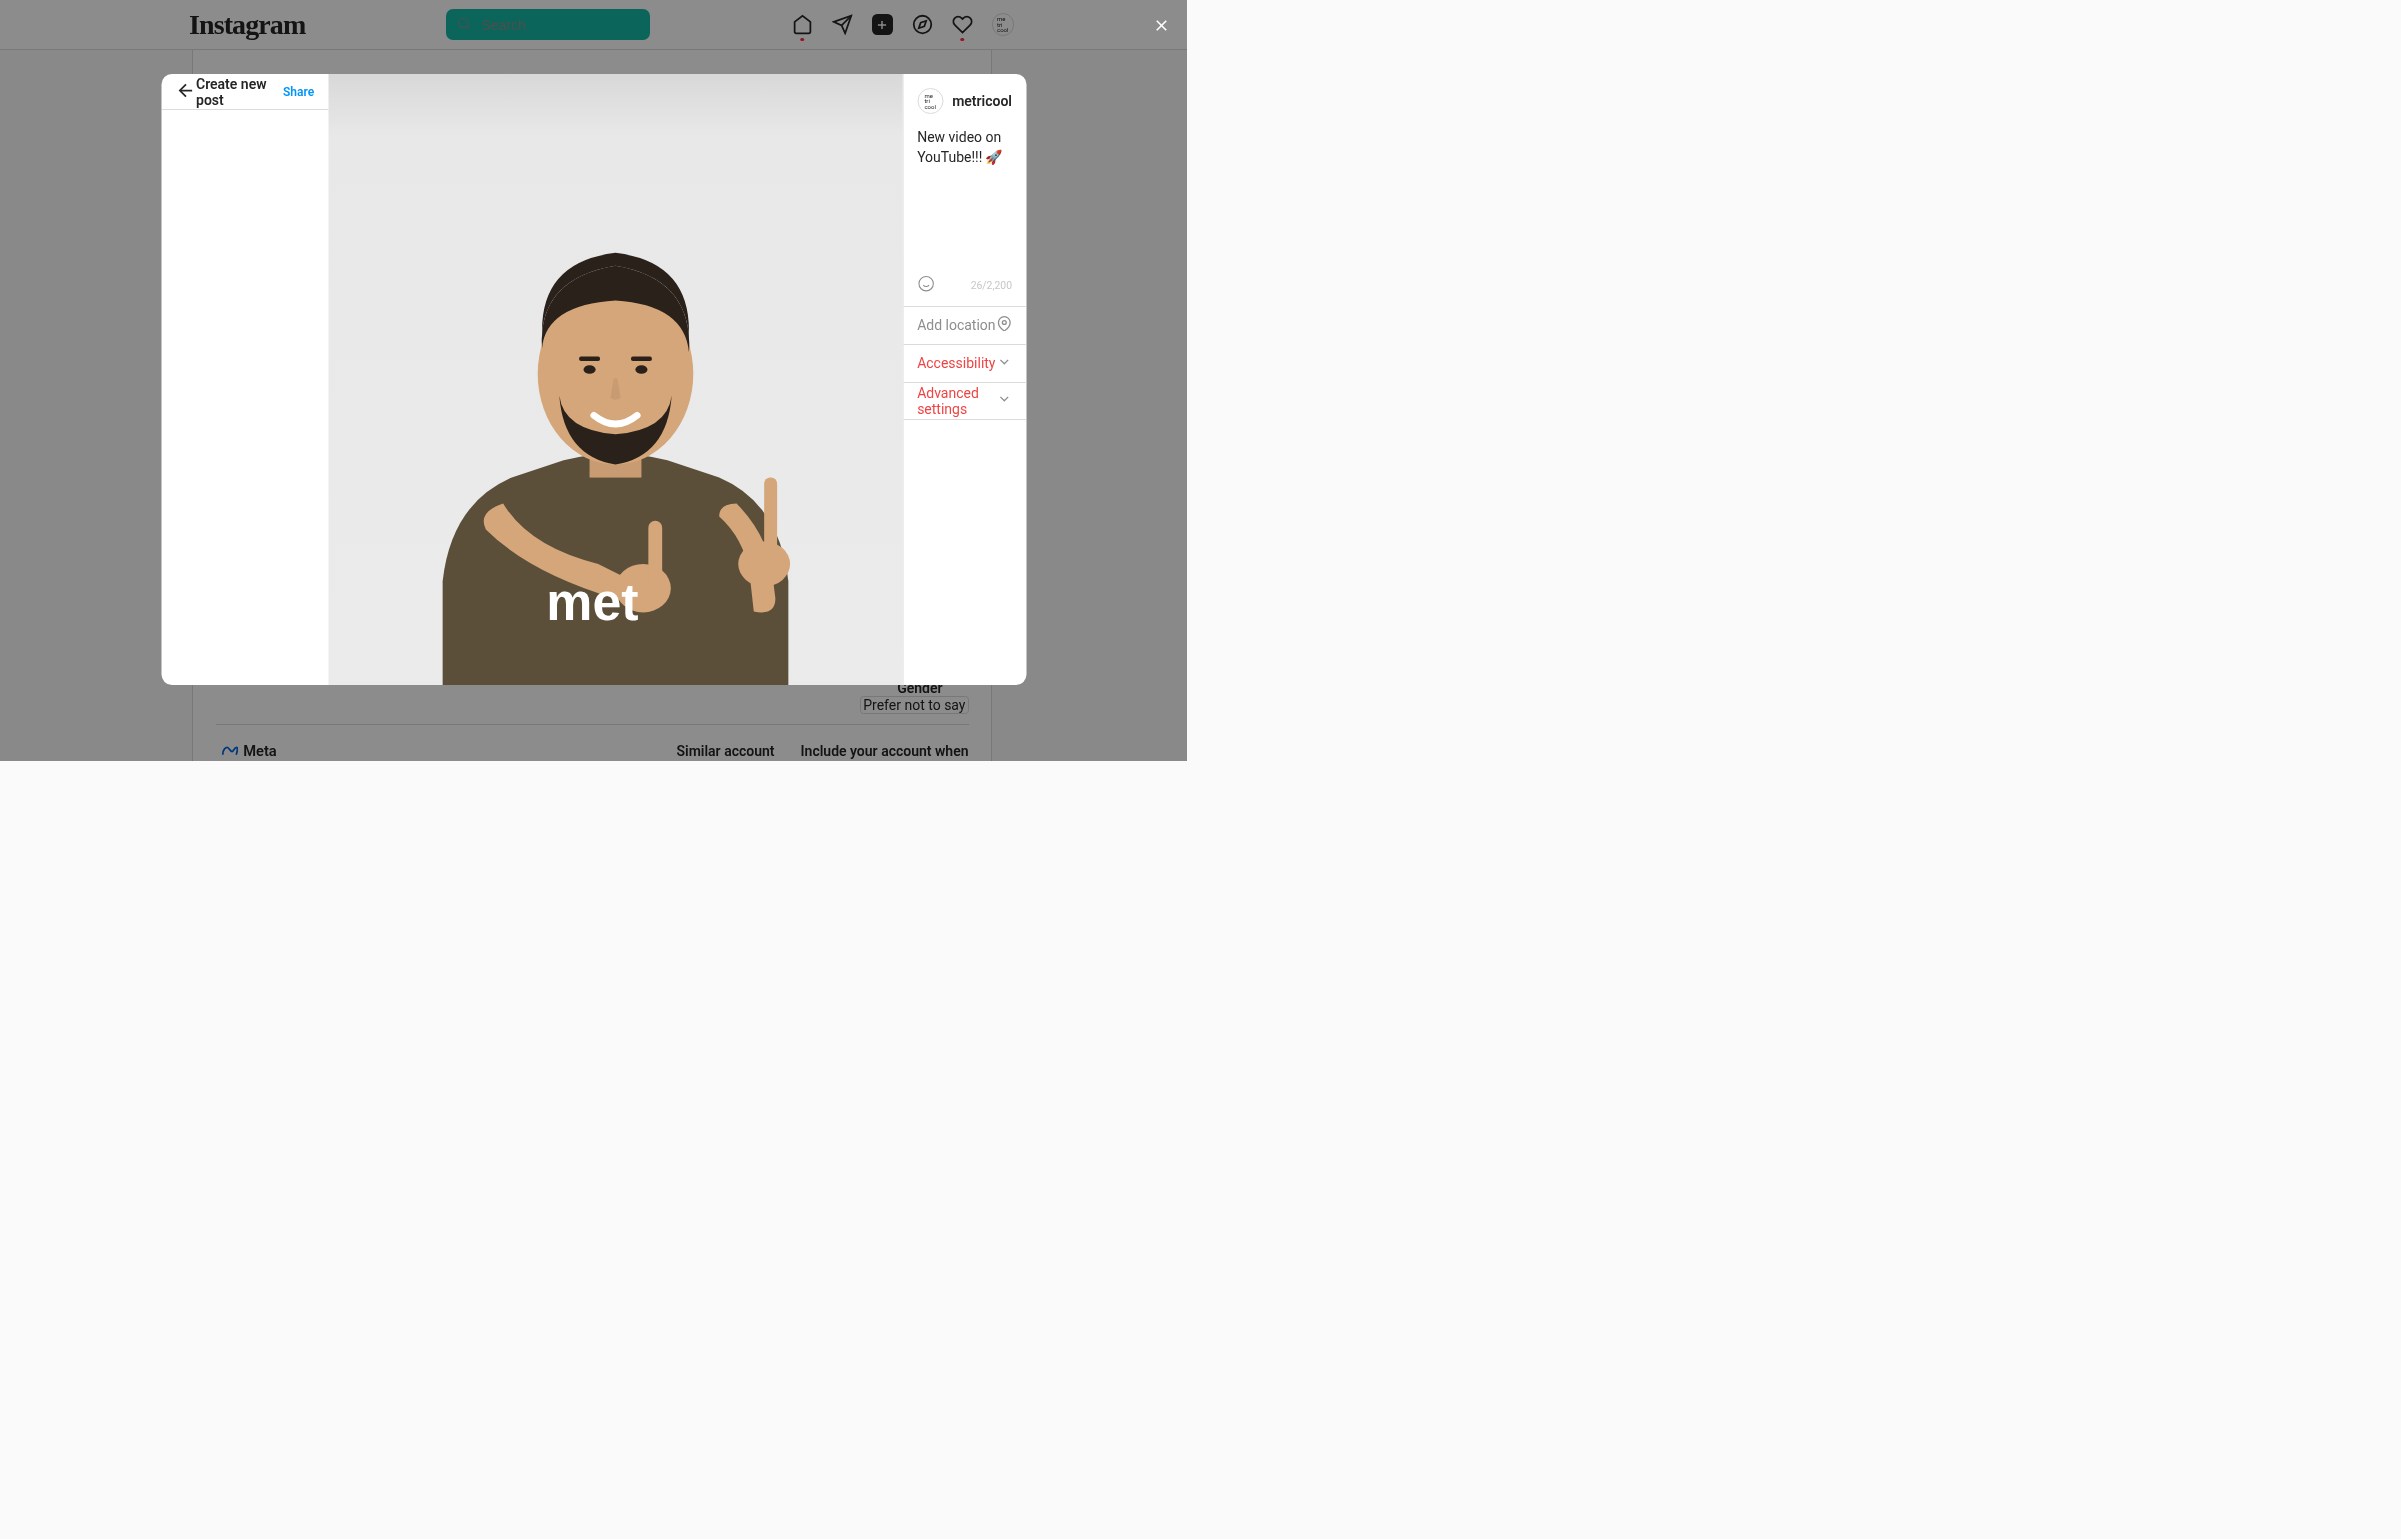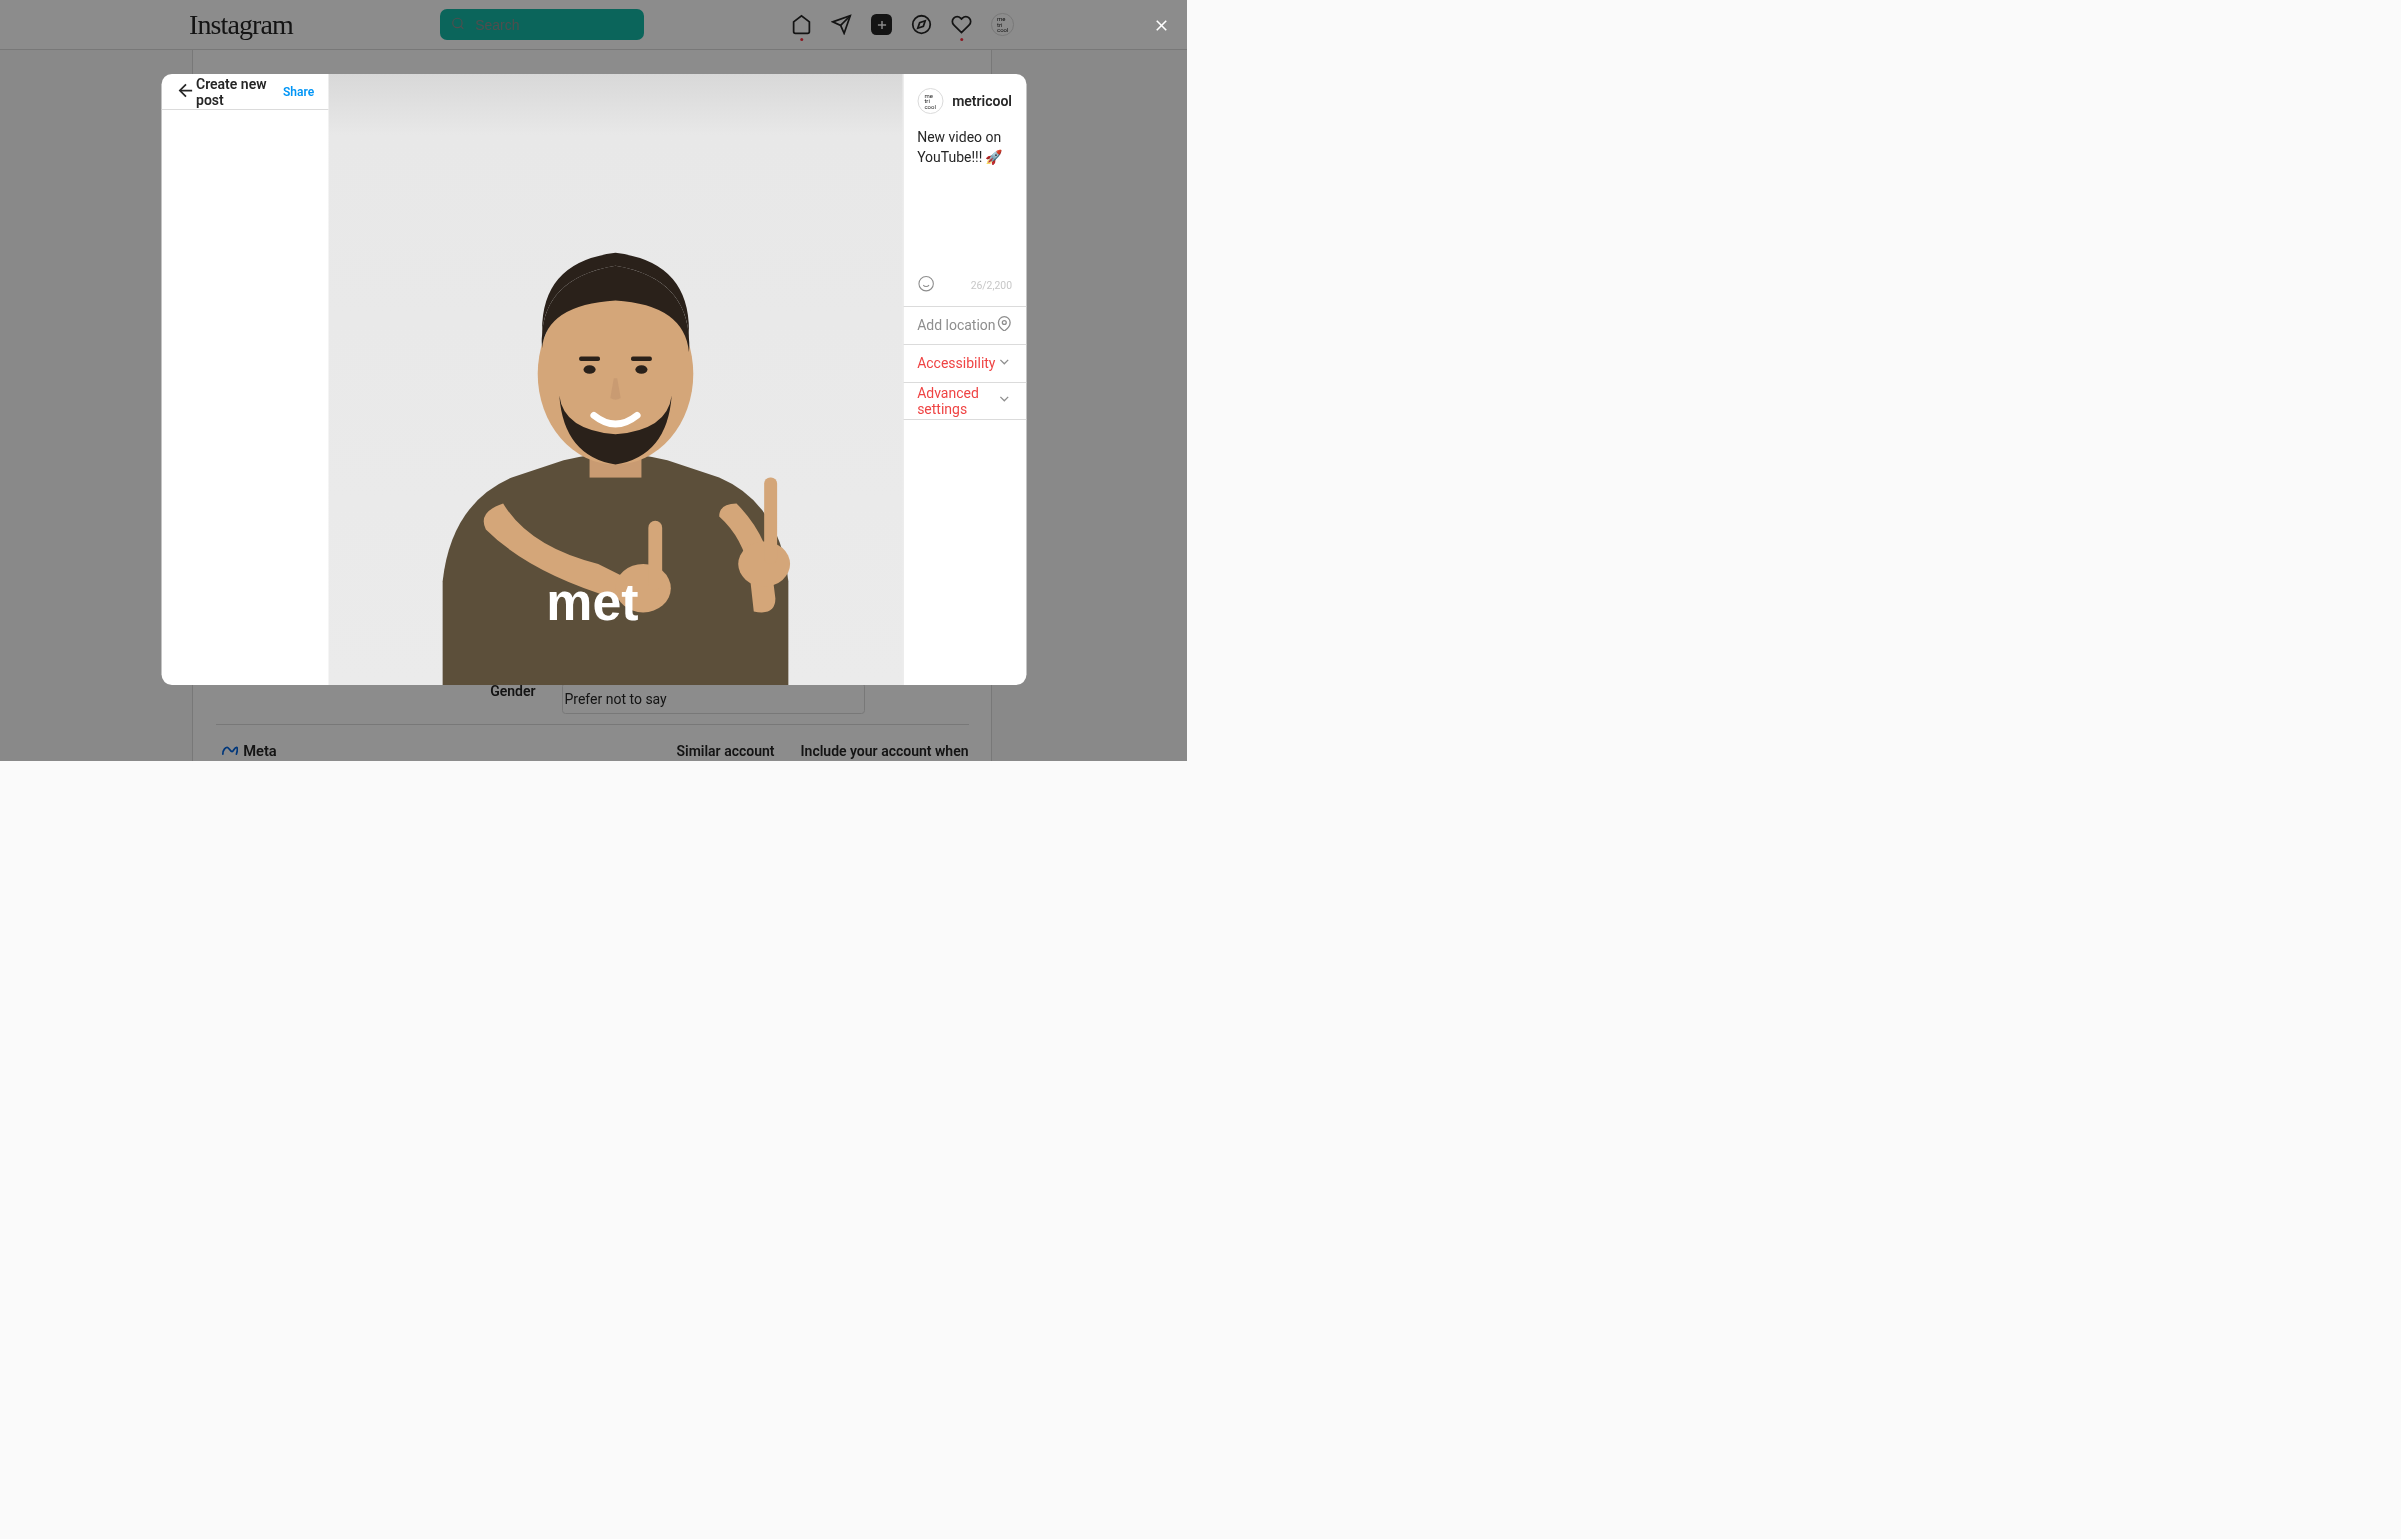--- a/index.html
+++ b/index.html
@@ -29,21 +29,21 @@
       display: flex;
       align-items: center;
       justify-content: space-between;
       padding: 0 173px 0 189px;
       position: relative;
       z-index: 1;
     }
     .logo {
       font-family: 'Brush Script MT', cursive;
       font-size: 28px;
-      font-weight: 400;
+      font-weight: 700;
       color: #262626;
       letter-spacing: -0.9px;
     }
     .search-container {
       position: relative;
       width: 204px;
     }
     .search-input {
       width: 100%;
       height: 31px;
@@ -121,22 +121,23 @@
     }
     .bg-bottom {
       position: absolute;
       bottom: 0;
       left: 0;
       right: 0;
       padding: 0 22.5px 0 22.5px;
     }
     .bg-row {
       display: flex;
-      align-items: flex-start;
+      align-items: flex-end;
       padding: 10.4px 0;
+      flex-direction: column;
     }
     .bg-label {
       width: 164px;
       text-align: right;
       padding-right: 26px;
       font-size: 14px;
       font-weight: 600;
       color: #262626;
     }
     .bg-field {

